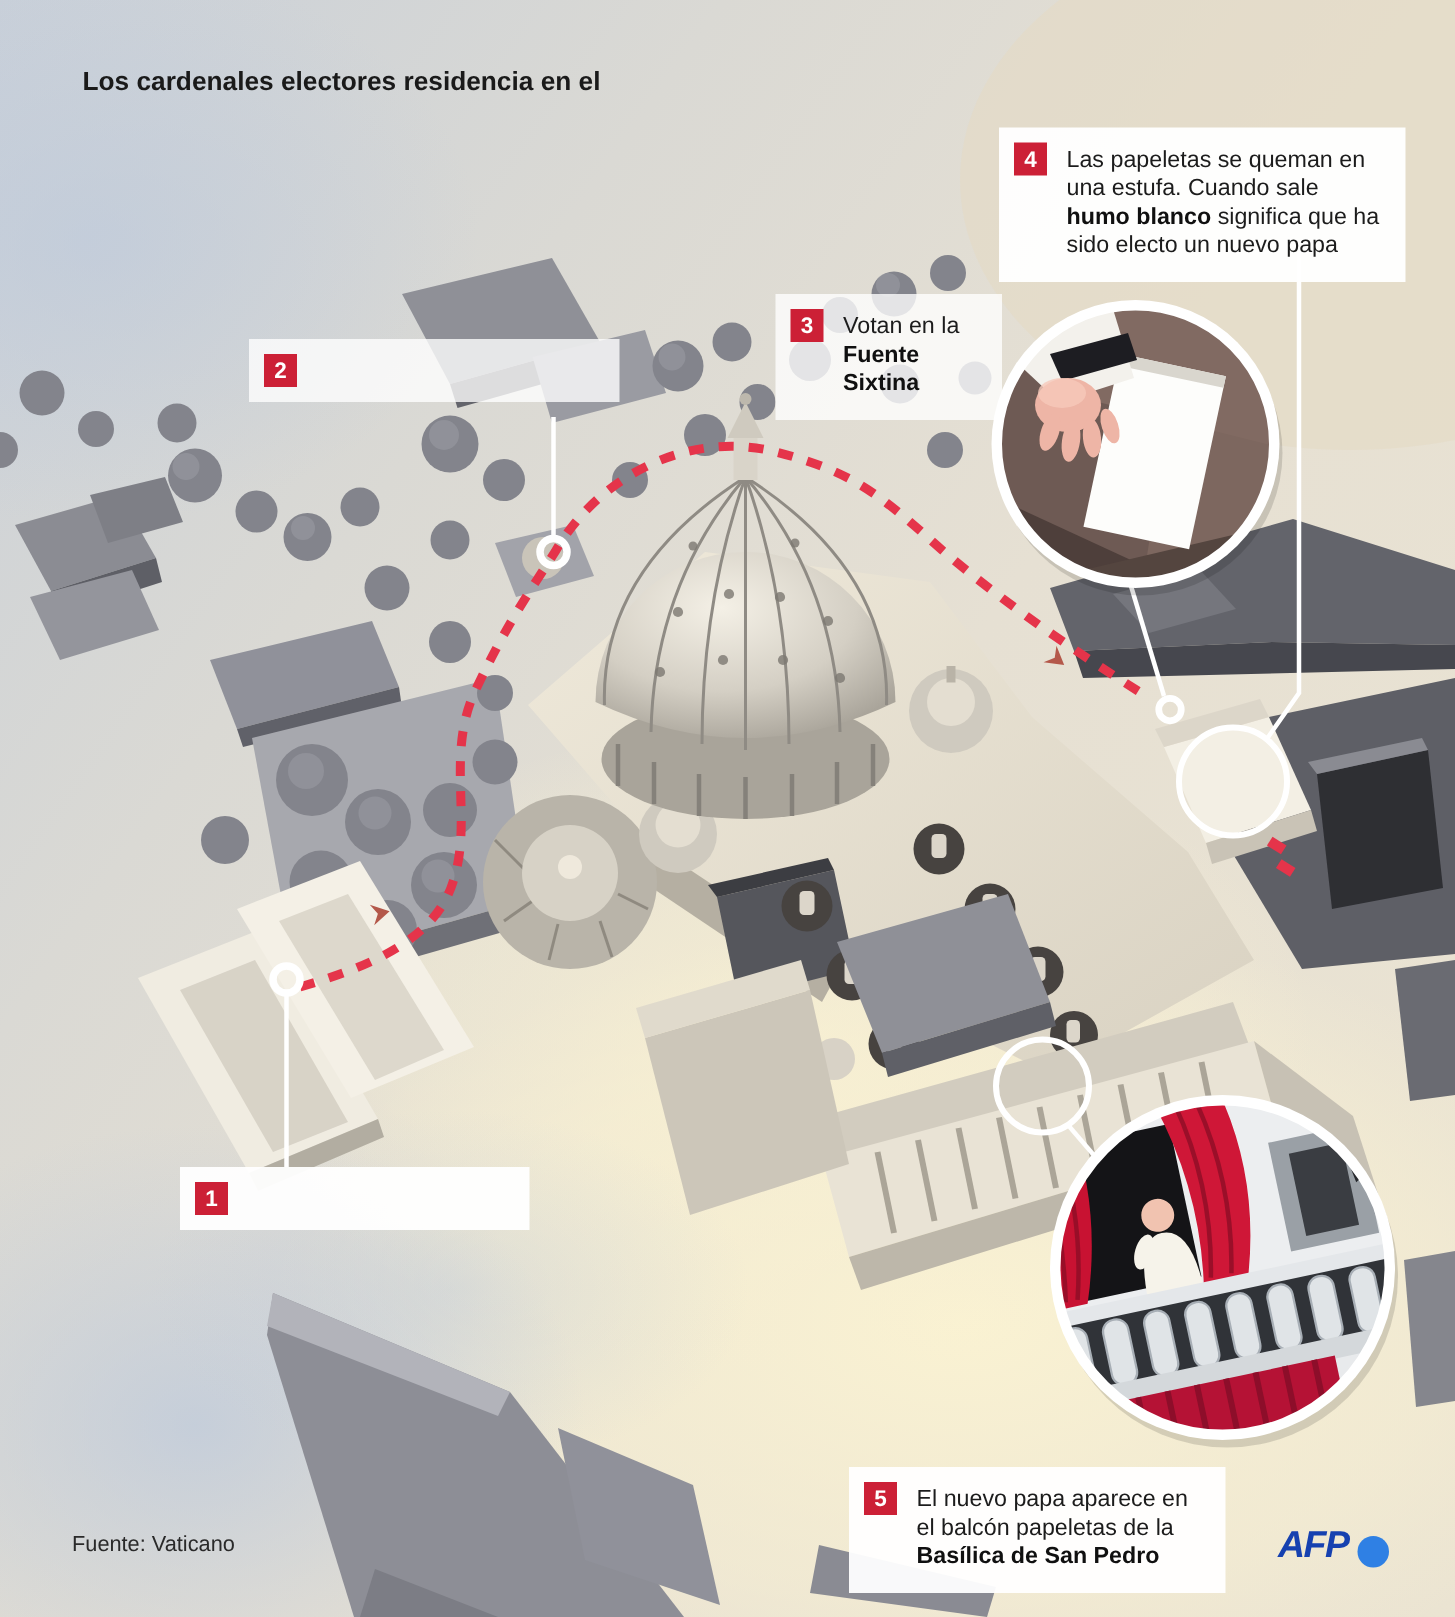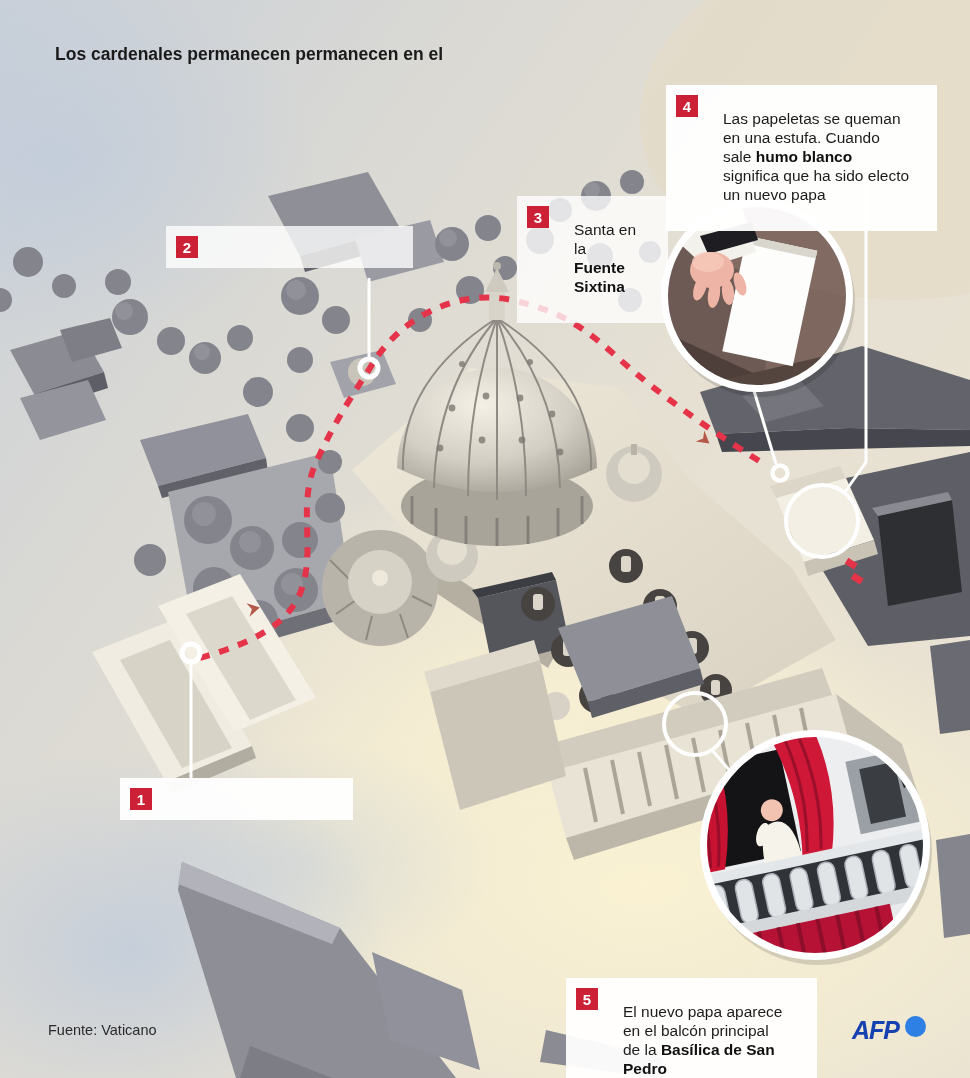--- a/index.html
+++ b/index.html
@@ -23,24 +23,24 @@
   .callout{
     position:absolute;display:flex;align-items:flex-start;gap:9px;
     background:rgba(255,255,255,0.95);padding:9px 11px 10px 10px;
   }
   .callout.translucent{background:rgba(255,255,255,0.78);}
   .badge{
     flex:0 0 auto;width:22px;height:22px;margin-top:1px;
     background:var(--accent-red);color:#fff;font-size:15px;font-weight:700;
     display:flex;align-items:center;justify-content:center;
   }
-  .callout p{margin:16px;font-size:15.5px;line-height:1.22;color:#1c1c1c;}
+  .callout p{margin:4px;font-size:15.5px;line-height:1.22;color:#1c1c1c;}
   .callout b{font-weight:800;color:#101010;}
   .src{position:absolute;left:48px;top:1022px;font-size:14.5px;color:#2a2a2a;}
-  .afp{position:absolute;left:852px;top:1016px;display:flex;align-items:flex-start;gap:6px;}
+  .afp{position:absolute;left:852px;top:1016px;display:flex;align-items:flex-end;gap:6px;}
   .afp .afp-txt{font-size:25px;font-weight:800;font-style:italic;letter-spacing:-1px;color:var(--afp-text);}
   .afp .afp-dot{width:21px;height:21px;border-radius:50%;background:var(--afp-dot);}
 </style>
 </head>
 <body>
 
 <div class="stage">
 
 <svg class="scene" width="970" height="1078" viewBox="0 0 970 1078">
   <defs>
@@ -420,45 +420,45 @@
         </g>
         <rect x="690" y="920" width="40" height="70" fill="#c4cdd3"></rect>
       </g>
     </g>
     <circle cx="815" cy="845" r="111" fill="none" stroke="#ffffff" stroke-width="6"></circle>
   </g>
 </svg>
 
 <div class="hdr">
   <p>
-    <span>Los cardenales permanecen permanecen en el</span><br>
+    <span>Los cardenales electores residencia en el</span><br>
   </p>
 </div>
 
 <div class="callout" style="left:120px;top:778px;width:212px;">
   <span class="badge">1</span>
 </div>
 
 <div class="callout translucent" style="left:166px;top:226px;width:226px;">
   <span class="badge">2</span>
 </div>
 
 <div class="callout translucent" style="left:517px;top:196px;width:130px;">
   <span class="badge">3</span>
-  <p><span>Santa en la </span><b>Fuente Sixtina</b><span></span></p>
+  <p><span>Votan en la </span><b>Fuente Sixtina</b><span></span></p>
 </div>
 
 <div class="callout" style="left:666px;top:85px;width:250px;">
   <span class="badge">4</span>
   <p><span>Las papeletas se queman en una estufa. Cuando sale </span><b>humo blanco</b><span> significa que ha sido electo un nuevo papa</span></p>
 </div>
 
 <div class="callout" style="left:566px;top:978px;width:230px;">
   <span class="badge">5</span>
-  <p><span>El nuevo papa aparece en el balcón principal de la </span><b>Basílica de San Pedro</b><span></span></p>
+  <p><span>El nuevo papa aparece en el balcón papeletas de la </span><b>Basílica de San Pedro</b><span></span></p>
 </div>
 
 <div class="src">Fuente: Vaticano</div>
 <div class="afp">
   <span class="afp-txt">AFP</span>
   <span class="afp-dot"></span>
 </div>
 
 </div>
 

